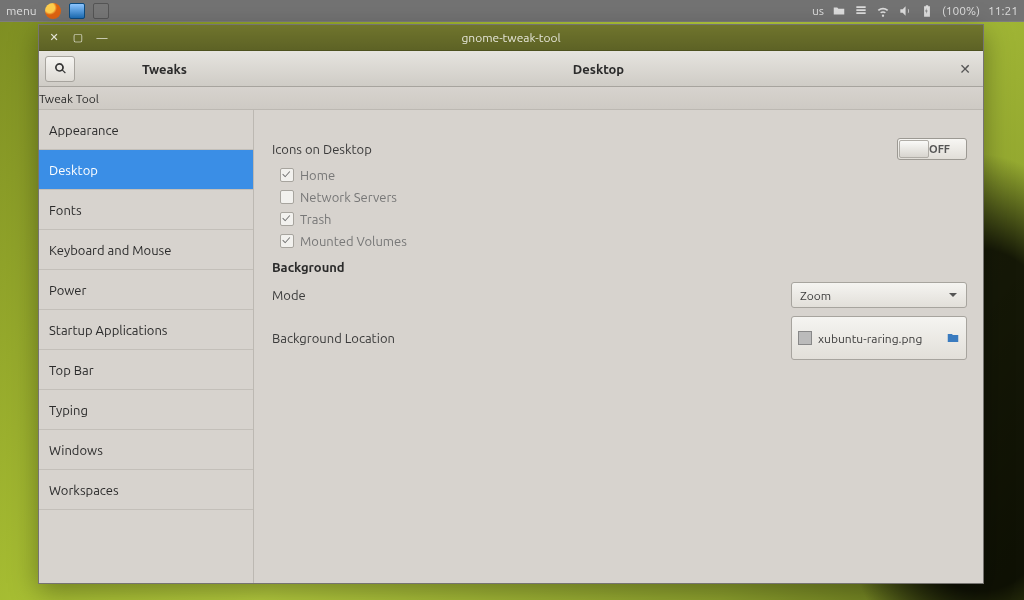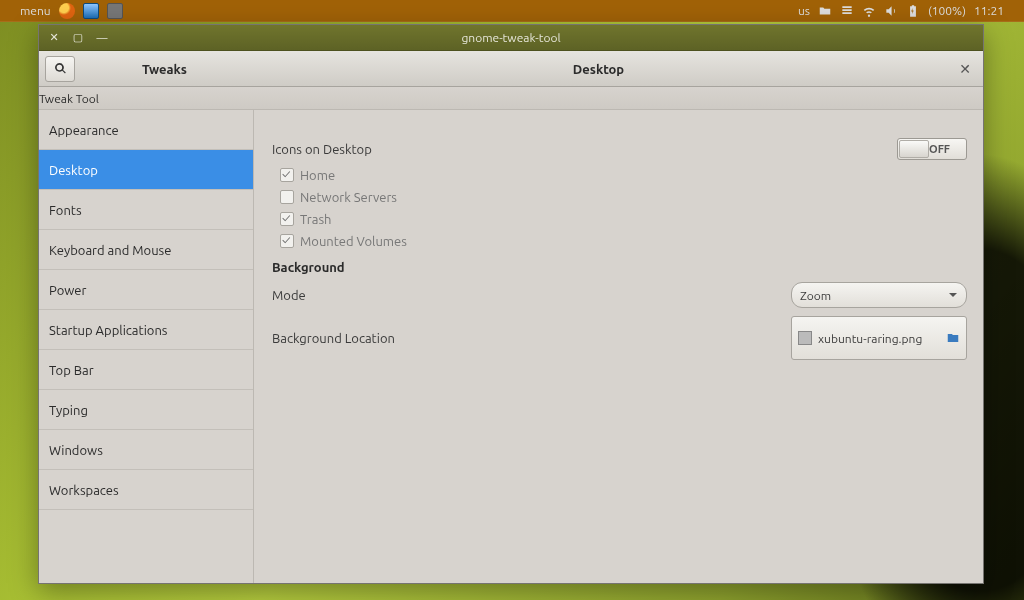--- a/index.html
+++ b/index.html
@@ -9,25 +9,25 @@
   body {
     background:
       radial-gradient(ellipse 220px 380px at 980px 420px, rgba(0,0,0,.85) 0 45%, rgba(0,0,0,0) 70%),
       linear-gradient(130deg, #7d8d22 0%, #a8bf33 35%, #b6cd3e 50%, #8fa32e 80%, #5c6a18 100%);
     position: relative;
   }
 
   
   .panel {
     height: 22px; width: 100%;
-    background: #a16207;
+    background: #737373;
     color: #ddd;
     display: flex; justify-content: space-between; align-items: center;
     font-size: 12px;
-    padding: 0 20px;
+    padding: 0 6px;
     border-bottom: 1px solid rgba(255,255,255,.08);
   }
   .panel-left, .panel-right { display: flex; align-items: center; gap: 8px; }
   .panel .tray { display:flex; align-items:center; gap:8px; }
   .panel .tray span { display:inline-flex; align-items:center; }
   .appicon { width:16px; height:16px; border-radius:2px; display:inline-block; }
   .icon-firefox { background: radial-gradient(circle at 30% 30%, #ffcf4e 0 30%, #e06410 45% 100%); border-radius:50%; }
   .icon-blue { background: linear-gradient(#8ec6ff,#1d6fb8); border:1px solid #0d4b7e; }
   .icon-grey { background:#777; border:1px solid #555; }
   .panel svg { width:14px; height:14px; fill:#ddd; }
@@ -147,21 +147,21 @@
   .switch .knob {
     position:absolute; left:1px; top:1px; width:30px; height:18px;
     background:linear-gradient(#fafaf8,#d8d5cf);
     border:1px solid #b0ada7; border-radius:2px;
   }
   .switch .lbl-off { position:absolute; right:16px; }
 
   .combo {
     width:176px; height:26px;
     background:linear-gradient(#f5f4f1,#e2dfd9);
-    border:1px solid #a7a49e; border-radius:11px;
+    border:1px solid #a7a49e; border-radius:3px;
     display:flex; align-items:center; justify-content:space-between;
     padding:0 8px; font-size:12px; cursor:pointer;
   }
   .combo svg{ width:10px; height:10px; fill:#555; }
 
   .filebtn {
     width:176px; height:44px;
     background:linear-gradient(#f5f4f1,#e2dfd9);
     border:1px solid #a7a49e; border-radius:3px;
     display:flex; align-items:center; gap:6px;

